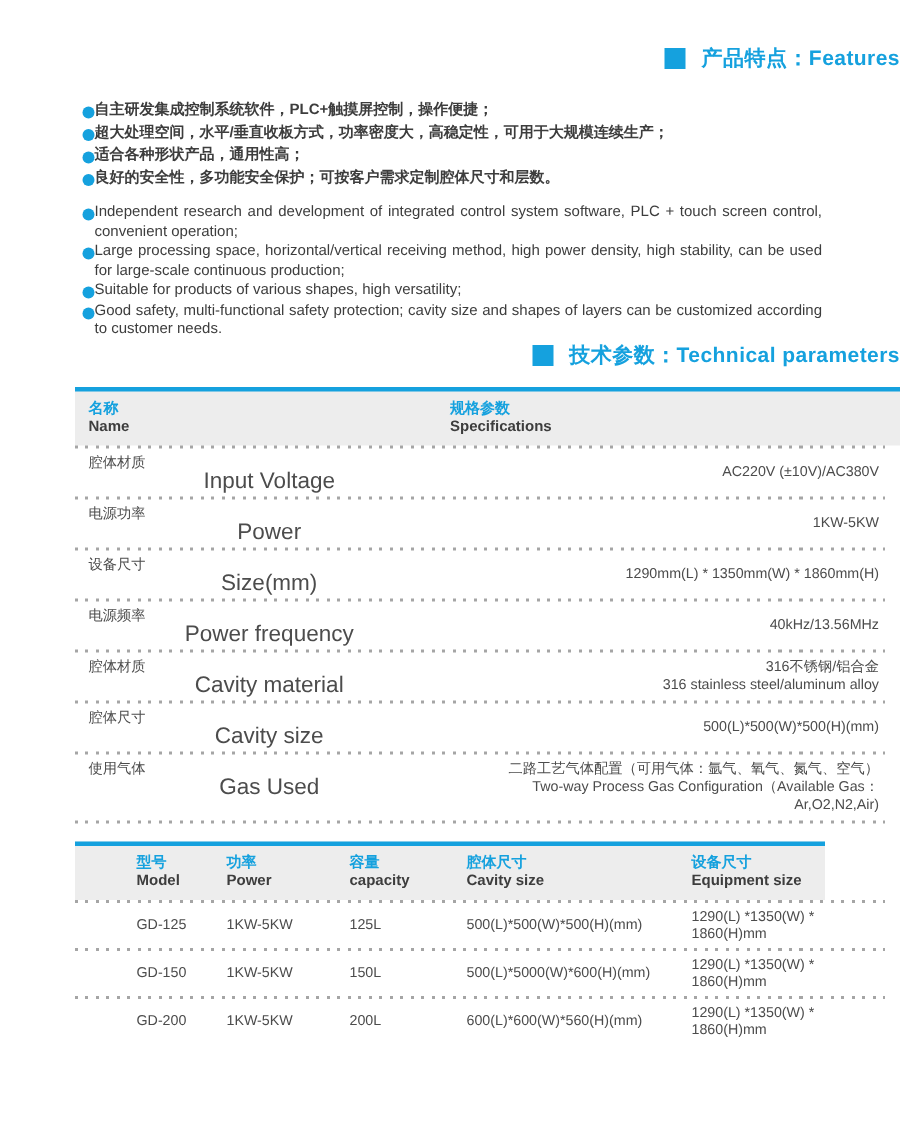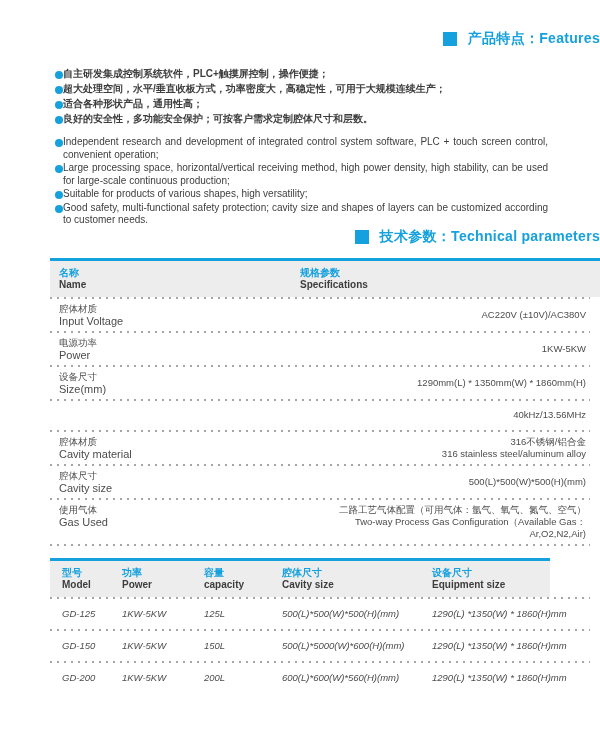--- a/index.html
+++ b/index.html
@@ -36,33 +36,33 @@
   .t-name-col { width:250px; padding-left:9px; }
   .t-spec-col { flex:1; }
   .cn-label { color:var(--accent); font-size:10px; font-weight:bold; line-height:13px; }
   .en-label { color:#3d3d3d; font-size:10px; font-weight:bold; line-height:12px; }
   .dotsep {
     height:2px; width:540px; margin:0;
     background-image:repeating-linear-gradient(to right, #a5a5a5 0 2px, transparent 2px 7px);
   }
   .t-row { display:flex; padding:4px 0; min-height:29px; }
   .t-row .cn { font-size:9.5px; line-height:12px; color:#4c4c4c; }
-  .t-row .en { font-size:11px; line-height:12px; color:#4c4c4c; }
+  .t-row .en { font-size:15px; line-height:12px; color:#4c4c4c;text-align:center; }
   .t-spec-col.val { display:flex; flex-direction:column; justify-content:center; padding-right:4px;text-align:right; }
   .t-spec-col .sp { font-size:9.5px; line-height:12px; color:#4c4c4c; }
 
   
   .m-table { margin:12px 0 0 50px; width:540px; }
   .m-head {
     width:500px; background:#ededed; border-top:3px solid var(--accent);
     display:flex; padding:5px 0 6px 0;
   }
-  .m-row { display:flex; align-items:center; min-height:30px; padding:4px 0;font-style:italic; }
+  .m-row { display:flex; align-items:center; min-height:30px; padding:4px 0; }
   .m-row .cell { font-size:9.5px; color:#4c4c4c; }
-  .c1 { width:72px; padding-left:12px; }
+  .c1 { width:72px; padding-left:12px;margin-left:29px; }
   .c2 { width:82px; }
   .c3 { width:78px; }
   .c4 { width:150px; }
   .c5 { flex:1; }
 </style>
 </head>
 <body>
 
 <div class="page">
 
@@ -157,20 +157,24 @@
         <div class="en">Size(mm)</div>
       </div>
       <div class="t-spec-col val">
         <div class="sp">1290mm(L) * 1350mm(W) * 1860mm(H)</div>
         <div class="sp"></div>
       </div>
     </div>
     <div class="dotsep"></div>
 
     <div class="t-row">
+      <div class="t-name-col">
+        <div class="cn">电源频率</div>
+        <div class="en">Power frequency</div>
+      </div>
       <div class="t-spec-col val">
         <div class="sp">40kHz/13.56MHz</div>
         <div class="sp"></div>
       </div>
     </div>
     <div class="dotsep"></div>
 
     <div class="t-row">
       <div class="t-name-col">
         <div class="cn">腔体材质</div>

